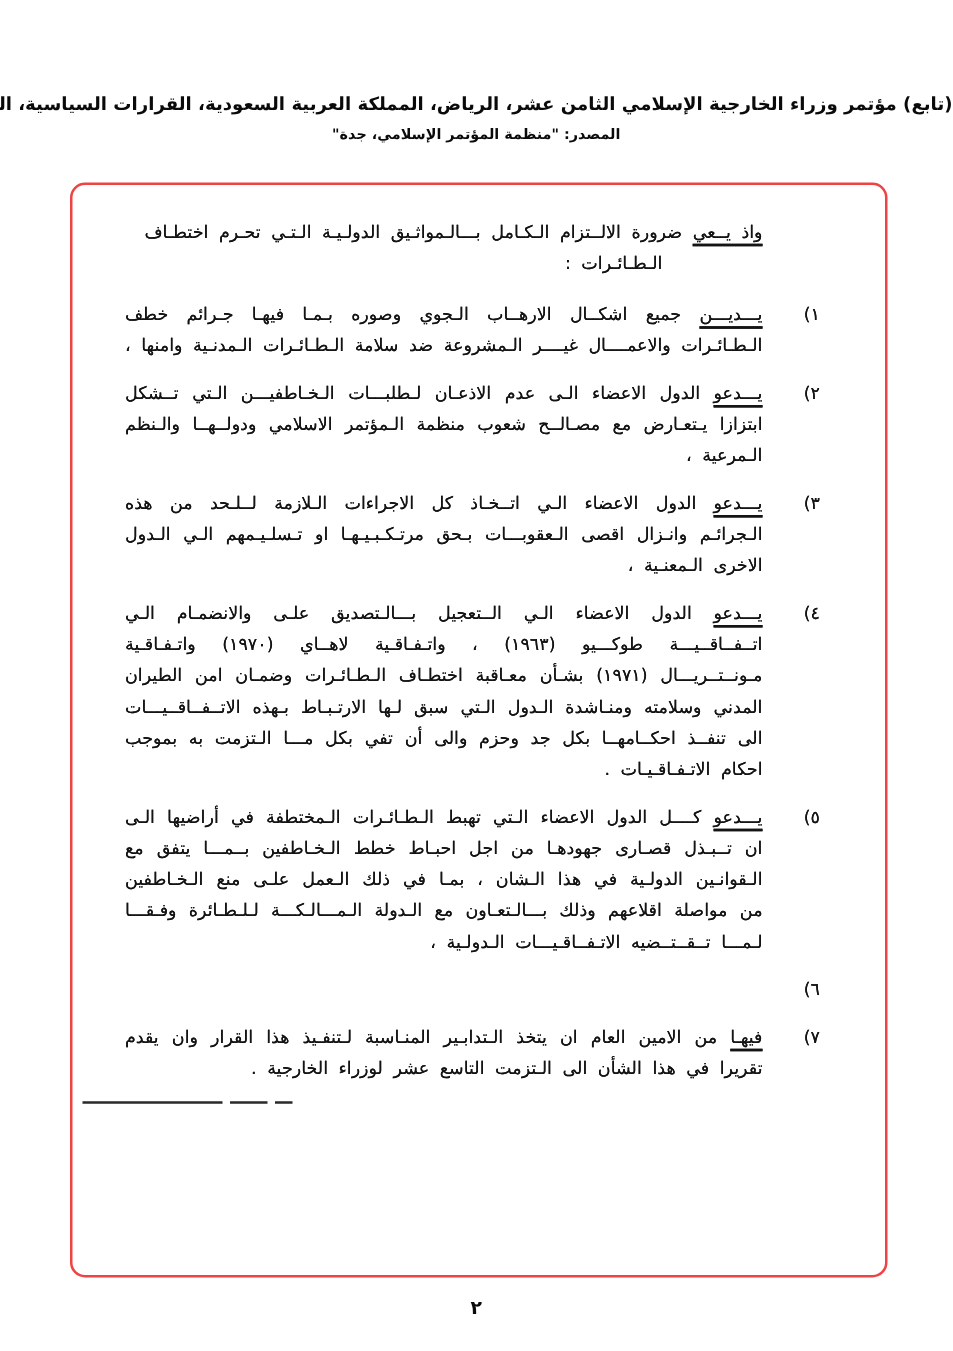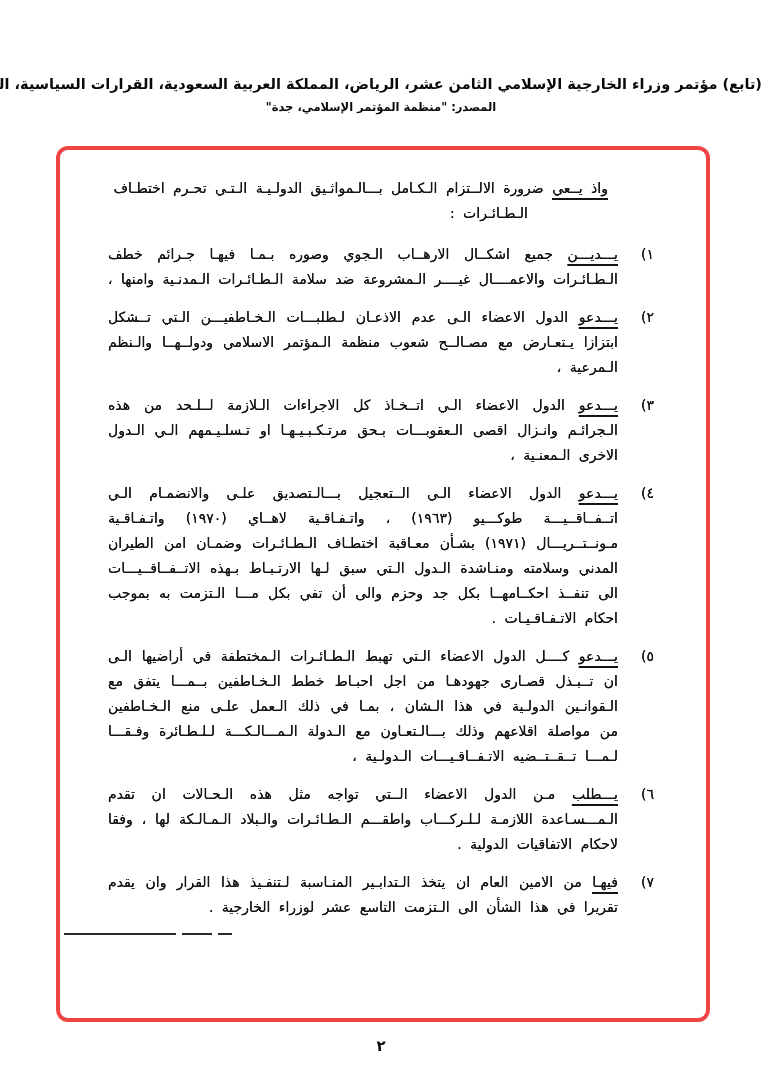--- a/index.html
+++ b/index.html
@@ -17,21 +17,21 @@
     text-align:center;direction:rtl;
     font-weight:bold;color:#0a0a0a;
   }
   .header-line1{font-size:14.5px;letter-spacing:0;white-space:nowrap;}
   .header-line2{font-size:11.5px;margin-top:8px;}
   
   .doc-box{
     position:absolute;left:56px;top:146px;
     width:654px;height:876px;
     box-sizing:border-box;
-    border:4px solid #ef4444;
+    border:2px solid #ef4444;
     border-radius:12px;
     direction:rtl;
     padding:24px 0 0 0;
   }
   .doc-content{
     position:relative;
     width:642px;
     font-size:14px;
     line-height:25px;
     text-shadow:0 0 .5px currentColor;
@@ -54,21 +54,21 @@
     margin:0 0 13px 0;
   }
   .item-num{
     flex:0 0 36px;
     margin-right:52px;
     text-align:right;
     white-space:nowrap;
   }
   .item-text{
     width:510px;
-    margin-right:0;
+    margin-right:10px;
     text-align:justify;
   }
   .item-text p{margin:0;}
   
   .separator{
     direction:ltr;
     display:flex;
     align-items:center;
     gap:6px;
     margin:10px 297px 0 0;
@@ -125,23 +125,20 @@
             </div>
           </div>
           <div class="item-row">
             <span class="item-num">٥)</span>
             <div class="item-text">
               <p><span class="u">يـــدعو</span><span> كــــل الدول الاعضاء الـتي تهبط الـطـائـرات الـمختطفة في أراضيها الـى ان تــبـذل قصـارى جهودهـا من اجل احبـاط خطط الـخـاطفين بــمـــا يتفق مع الـقوانـين الدولـية في هذا الـشان ، بمـا في ذلك الـعمل علـى منع الـخـاطفين من مواصلة اقلاعهم وذلك بـــالـتعـاون مع الـدولة الـمـــالـكـــة لـلـطـائرة وفـقـــا لـمـــا تــقــتــضيه الاتـفــاقـيـــات الـدولـية ،</span></p>
             </div>
           </div>
           <div class="item-row">
             <span class="item-num">٦)</span>
-            <div class="item-text">
-              <p><span class="u">يـــطلب</span><span> مـن الدول الاعضاء الــتي تواجه مثل هذه الـحـالات ان تقدم الـمـــسـاعدة اللازمـة لـلـركـــاب واطقـــم الـطـائـرات والـبلاد الـمـالـكة لها ، وفقا لاحكام الاتفاقيات الدولية .</span></p>
-            </div>
           </div>
           <div class="item-row">
             <span class="item-num">٧)</span>
             <div class="item-text">
               <p><span class="u">فيهـا</span><span> من الامين العام ان يتخذ الـتدابـير المنـاسبة لـتنفـيذ هذا القرار وان يقدم تقريرا في هذا الشأن الى الـتزمت التاسع عشر لوزراء الخارجية .</span></p>
             </div>
           </div>
         </div>
 
       <div class="separator">

